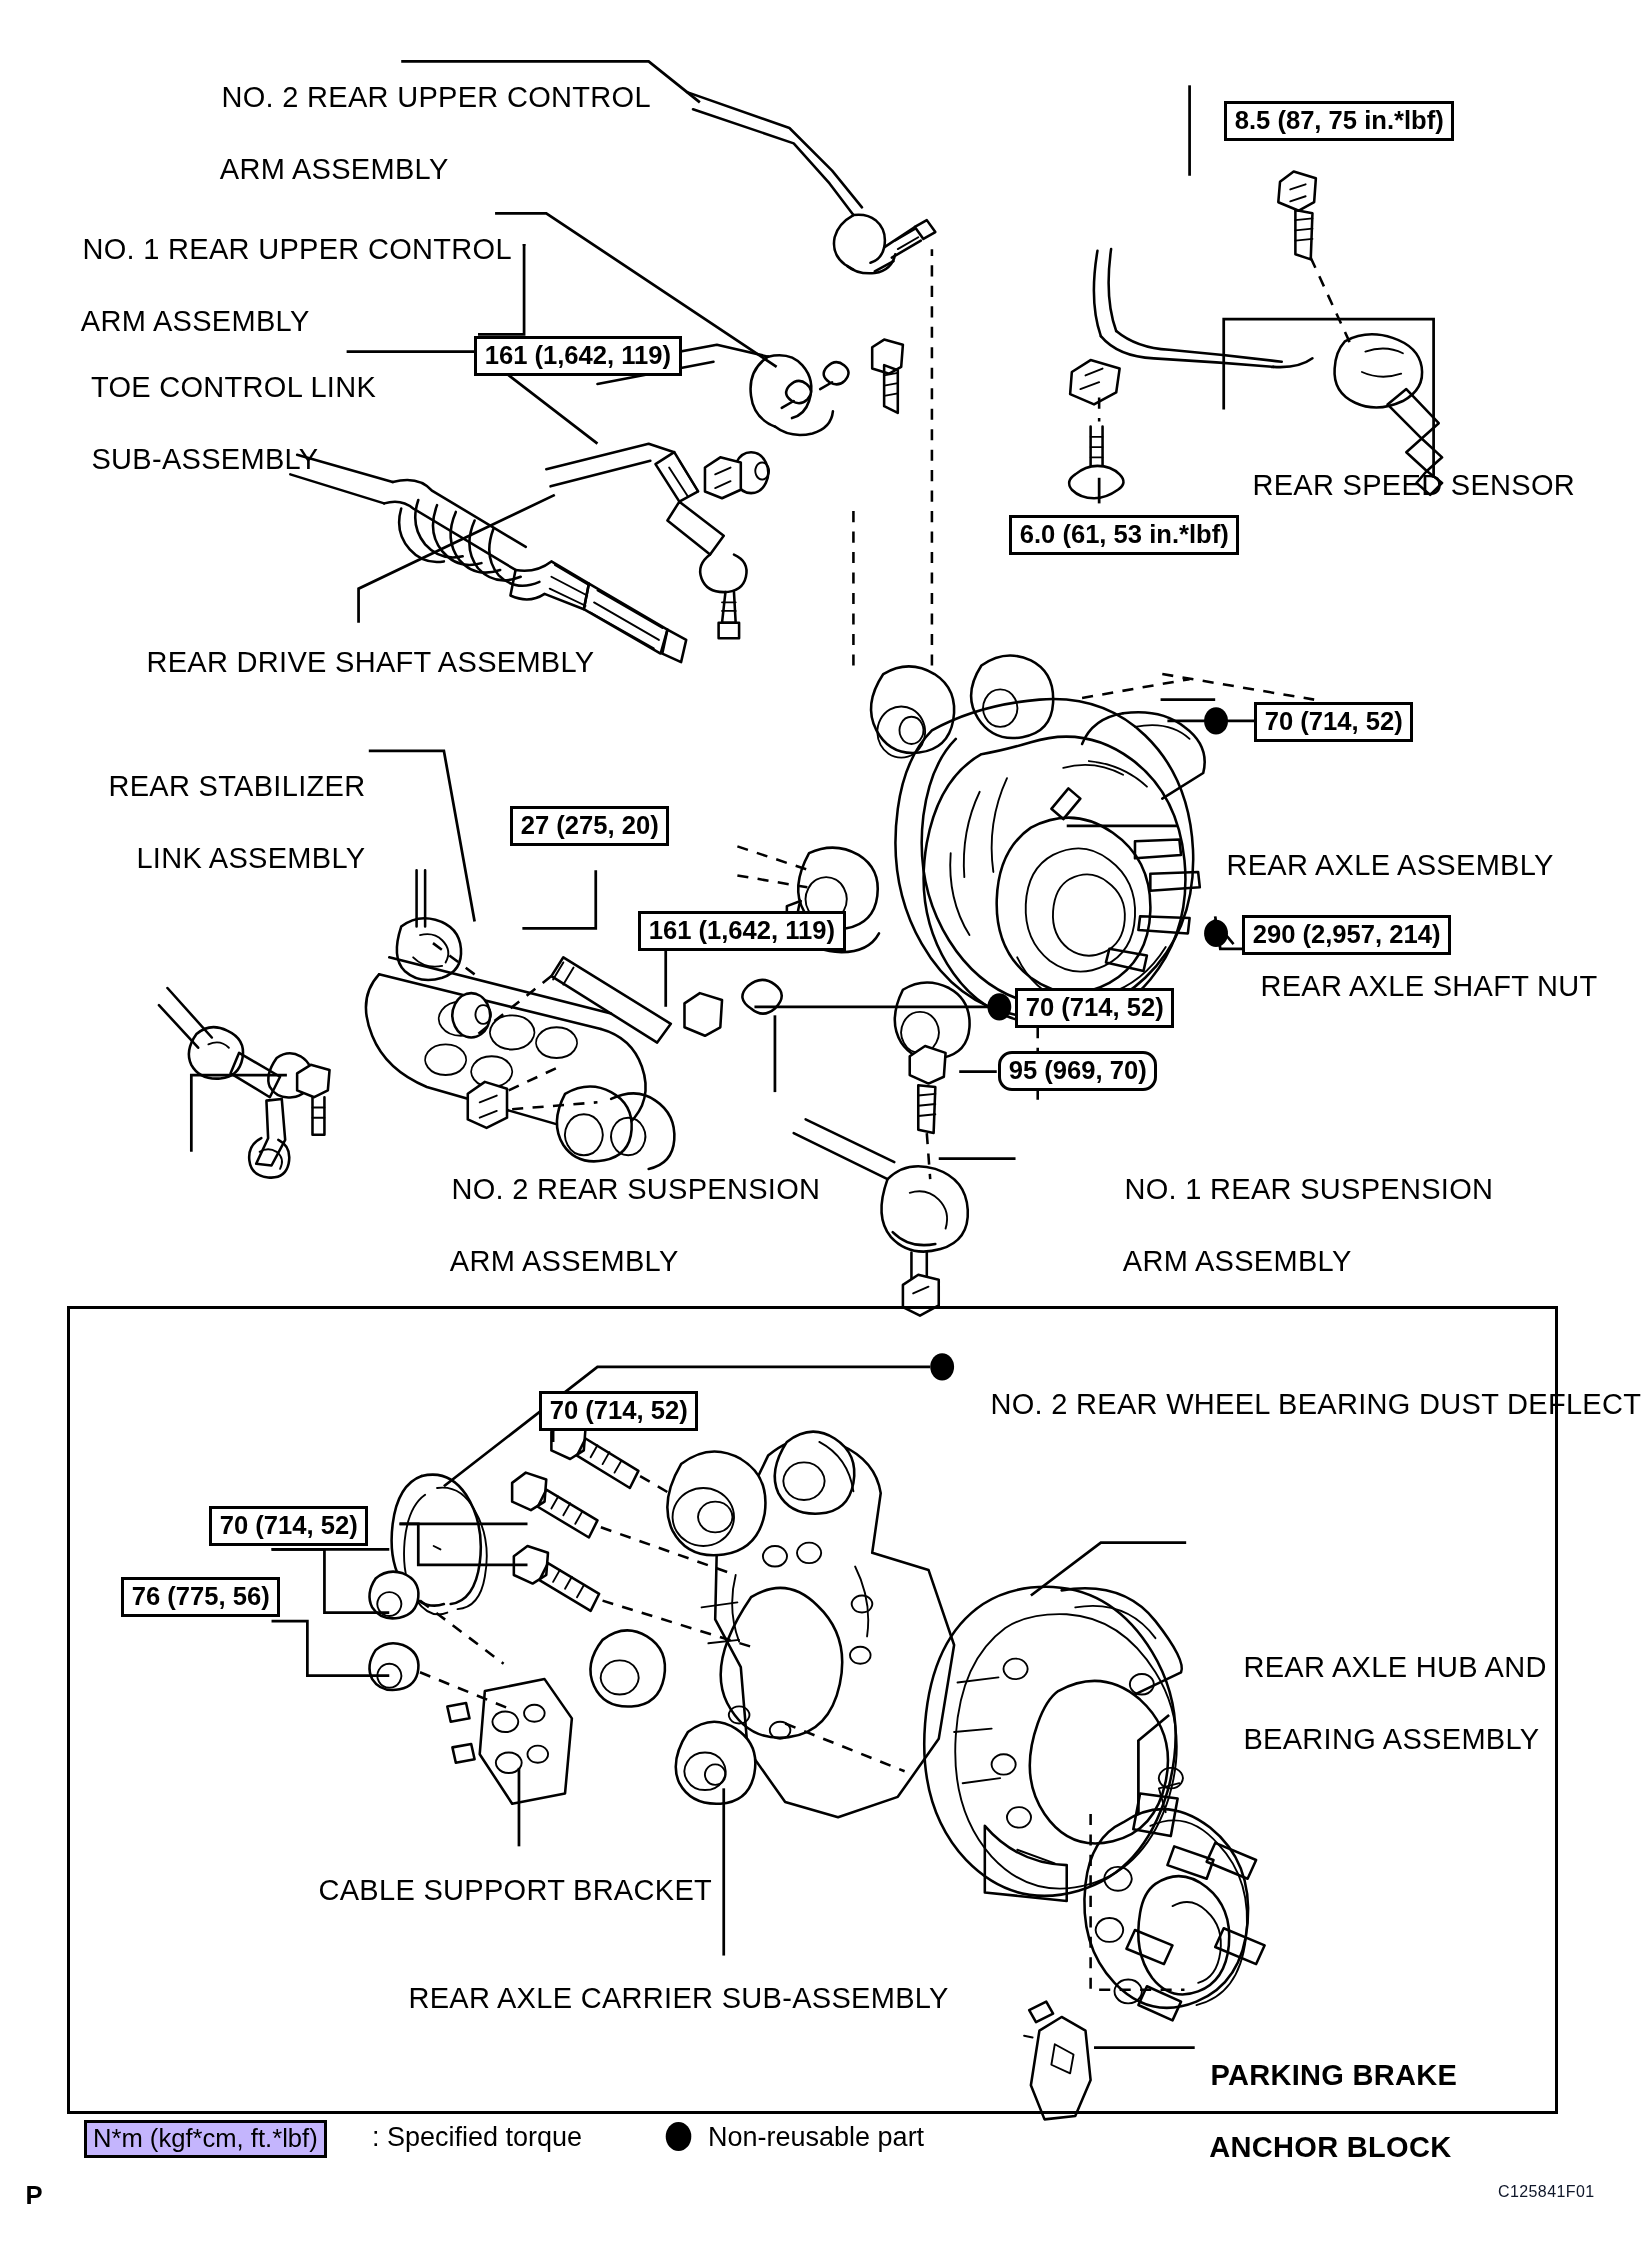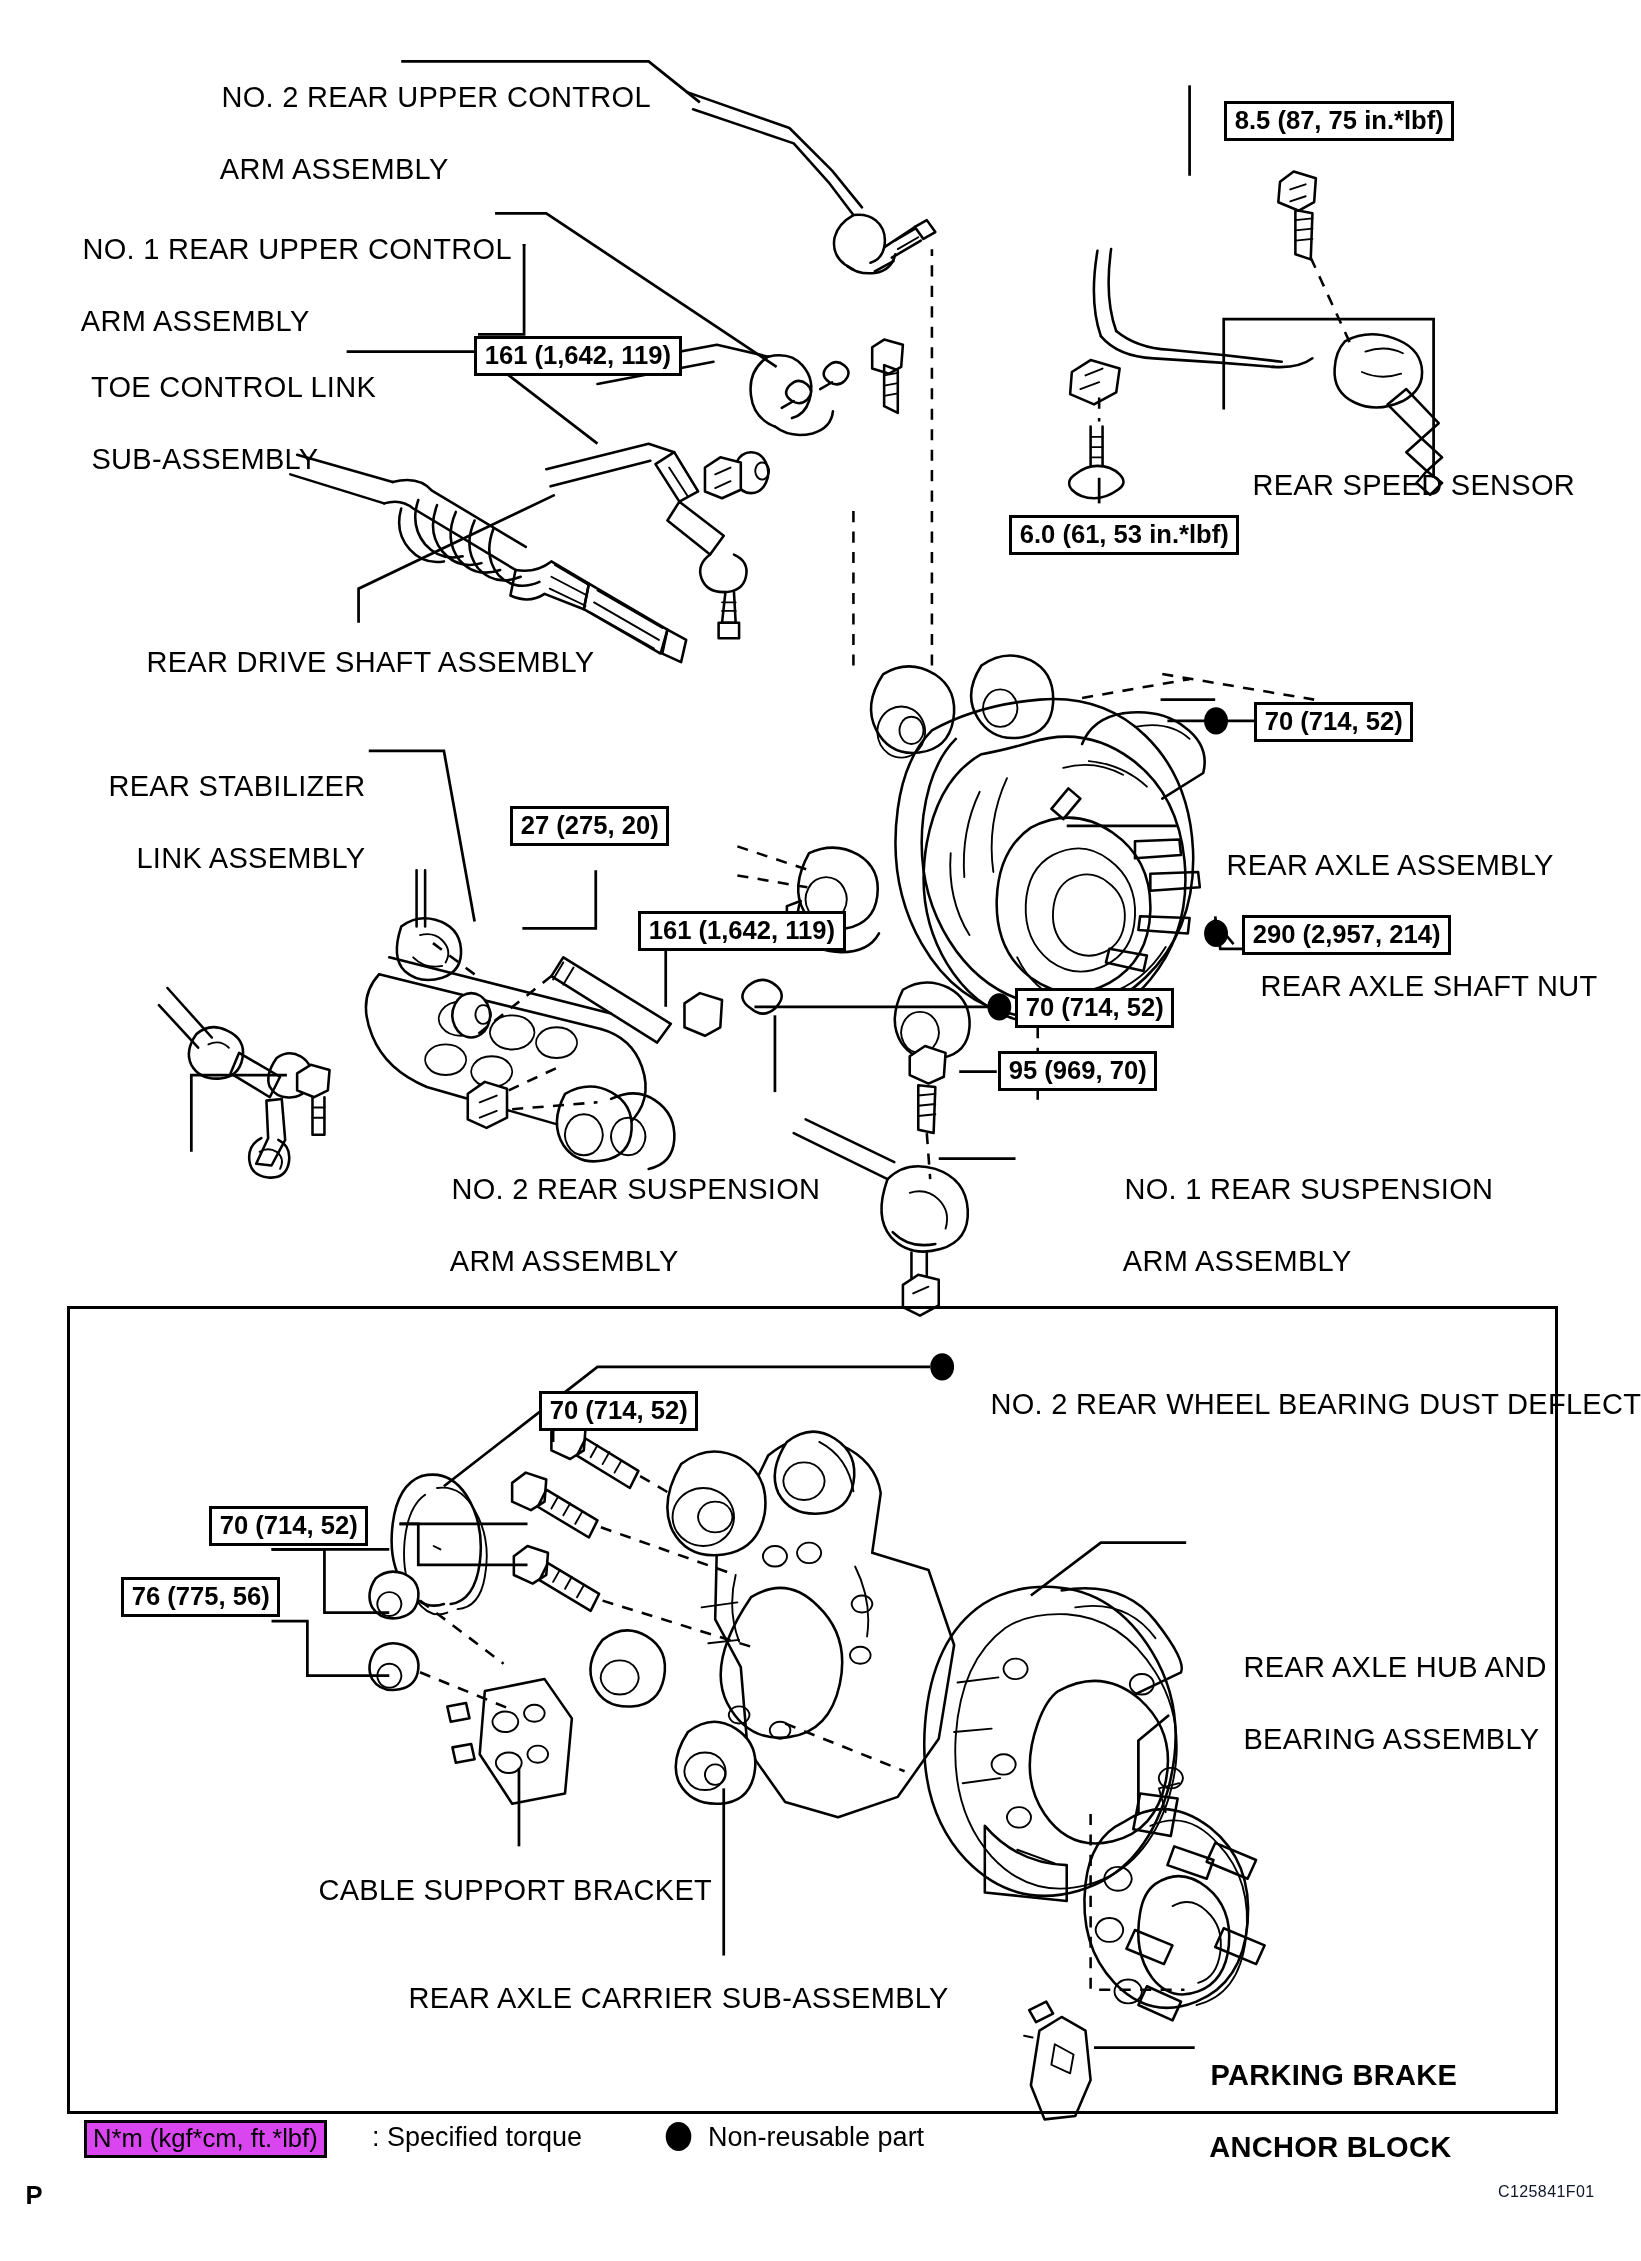--- a/index.html
+++ b/index.html
@@ -40,21 +40,21 @@
     position: absolute;
     border: 3.4px solid #000;
     background: transparent;
   }
   .legendbox {
     position: absolute;
     border: 3.4px solid #000;
     padding: 0.9px 6px 2.6px 6px;
     font-size: 25.6px;
     line-height: 29px;
-    background: #d946ef;
+    background: #c4b5fd;
     white-space: pre;
   }
   .legendtext {
     position: absolute;
     font-size: 27px;
     line-height: 31px;
     white-space: pre;
   }
   .footcode {
     position: absolute;
@@ -521,21 +521,21 @@
   <div class="torque" style="left:510px; top:806px;">27 (275, 20)</div>
 
   <div class="torque" style="left:638px; top:911px;">161 (1,642, 119)</div>
 
   <div class="torque" style="left:1254px; top:702px;">70 (714, 52)</div>
 
   <div class="torque" style="left:1242px; top:915px;">290 (2,957, 214)</div>
 
   <div class="torque" style="left:1015px; top:988px;">70 (714, 52)</div>
 
-  <div class="torque" style="left:998px; top:1051px;">95 (969, 70)</div>
+  <div class="torque" style="left:998px; top:1051px;border-radius:14px;">95 (969, 70)</div>
 
   <div class="panel" style="left:67px; top:1306px; width:1485px; height:802px;"></div>
 
   <div class="lbl" style="left:957px; top:1350px;">
     <span>NO. 2 REAR WHEEL BEARING DUST DEFLECTOR</span>
   </div>
 
 
   <div class="lbl" style="left:1210px; top:1613px;">
     <span>REAR AXLE HUB AND</span><br>

